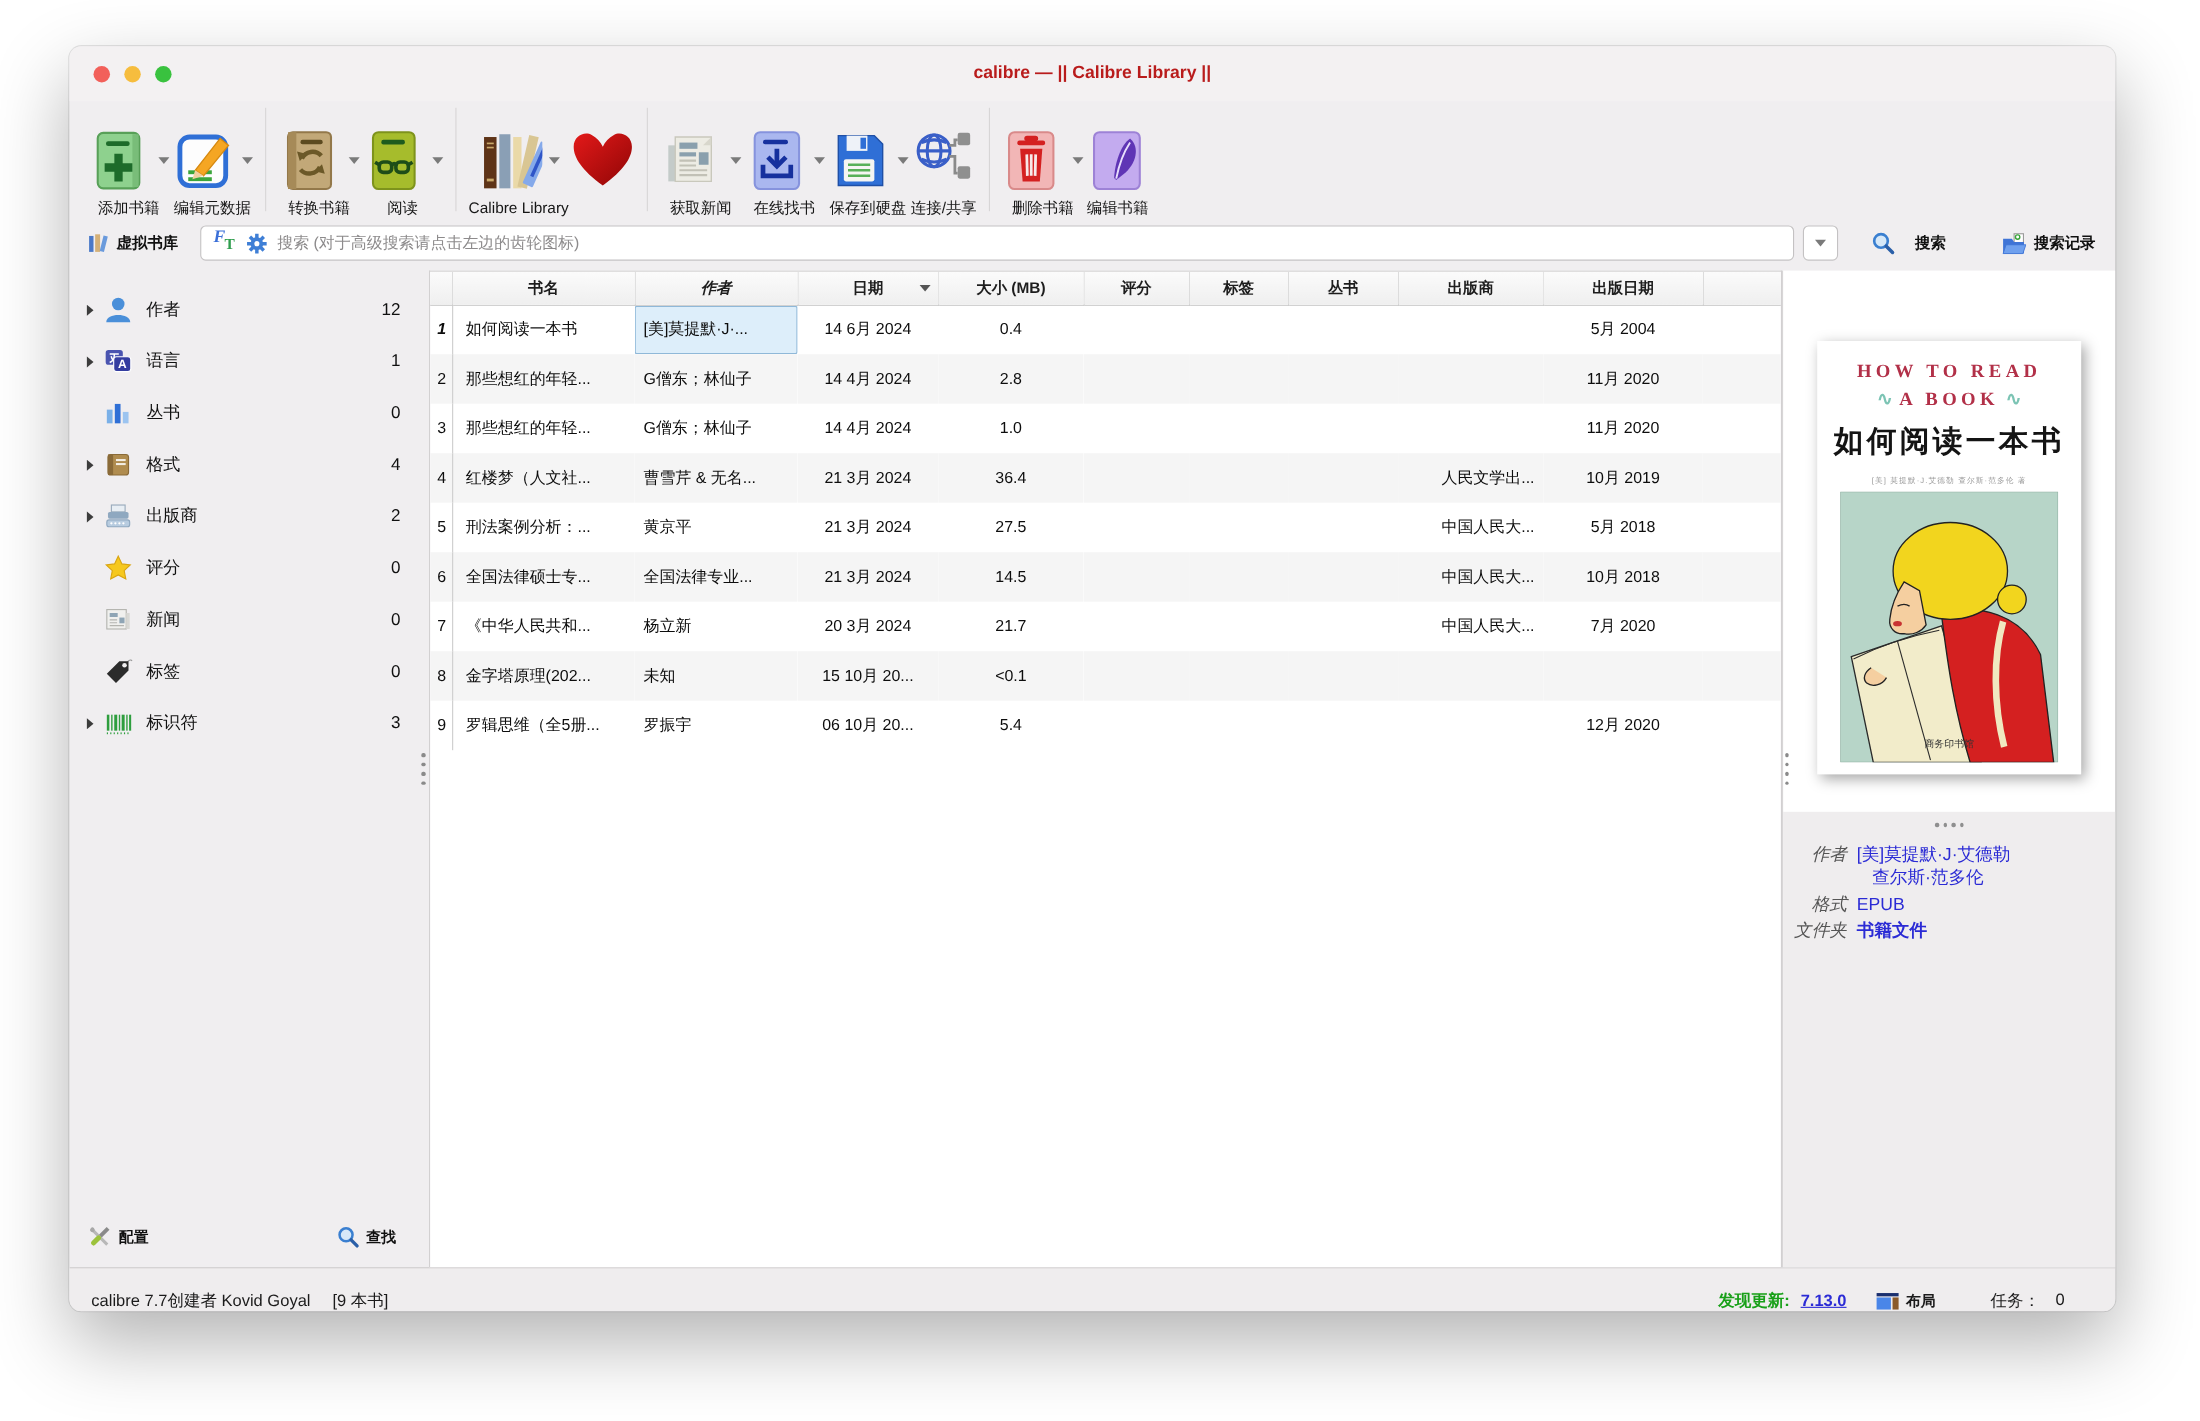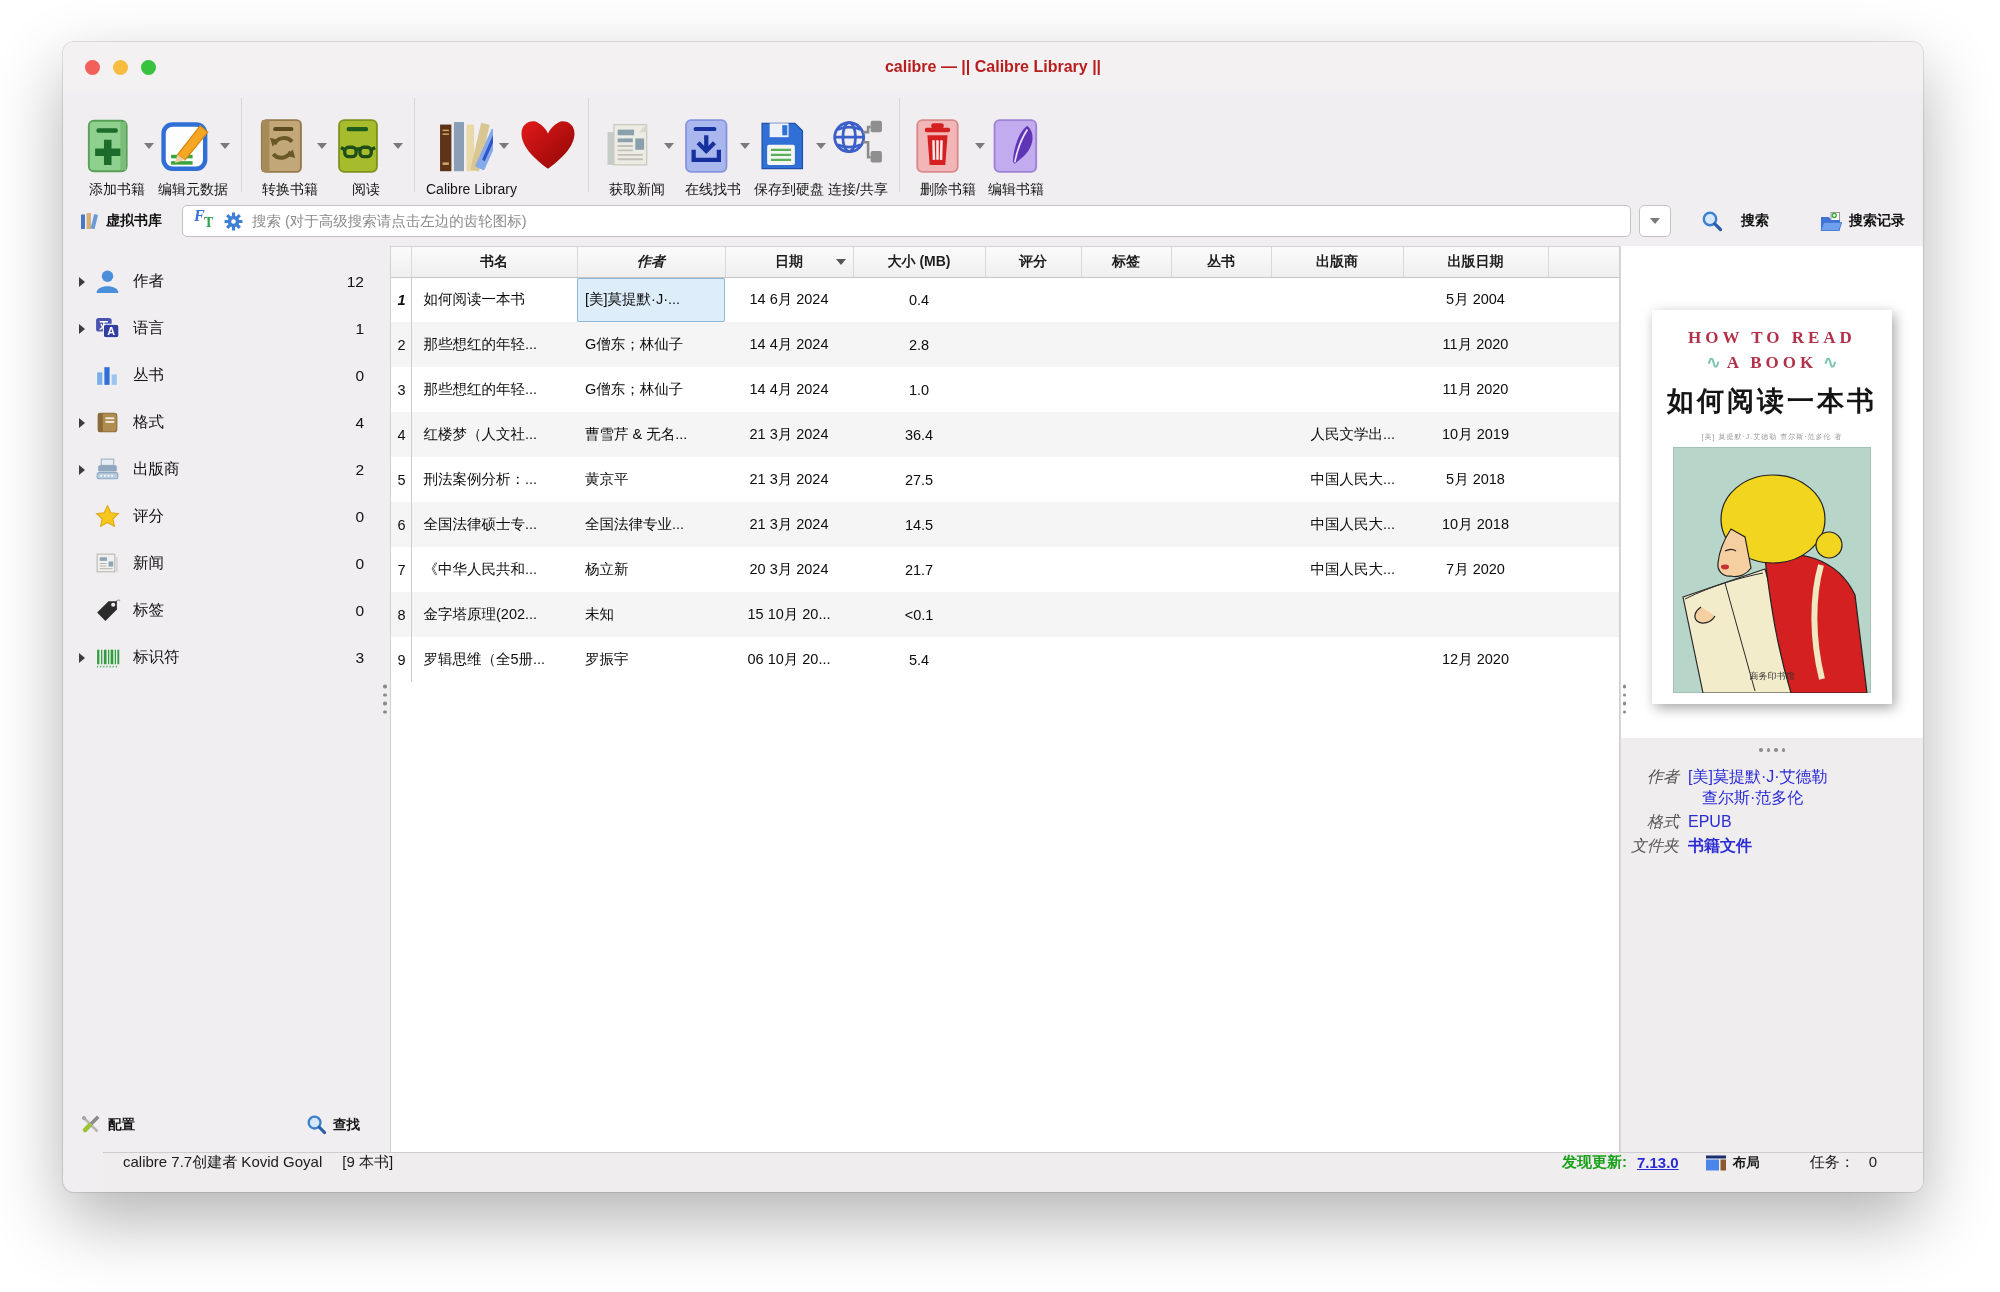--- a/index.html
+++ b/index.html
@@ -104,21 +104,21 @@
   .mval .line2 { padding-left:14px; }
   .mval.boldlink { font-weight:bold; }
 
   
   .vdots { position:absolute; top:50%; transform:translateY(-50%); display:flex; flex-direction:column; gap:5px; }
   .vdots i { width:3.5px; height:3.5px; border-radius:50%; background:#8a8a8a; }
   .vdots.left { left:320px; } .vdots.right { right:297px; }
 
   
   .statusbar { height:40px; flex:0 0 auto; border-top:1px solid #cfcdce; background:#efedee;
-    display:flex; align-items:flex-start; padding:0 46px 0 20px; font-size:15px; color:#1b1b1b;margin-left:40px; }
+    display:flex; align-items:flex-end; padding:0 46px 0 20px; font-size:15px; color:#1b1b1b; }
   .sb-books { margin-left:20px; }
   .sb-right { margin-left:auto; display:flex; align-items:center; gap:10px; }
   .upd { color:#18a018; font-weight:bold; }
   .updver { color:#2b2bd5; font-weight:bold; text-decoration:underline; margin-right:16px; }
   .layoutbtn { display:flex; align-items:center; gap:6px; font-size:13.5px; font-weight:600; margin-right:40px; }
   .tasks { display:flex; gap:14px; }
 </style>
 </head>
 <body>
 

